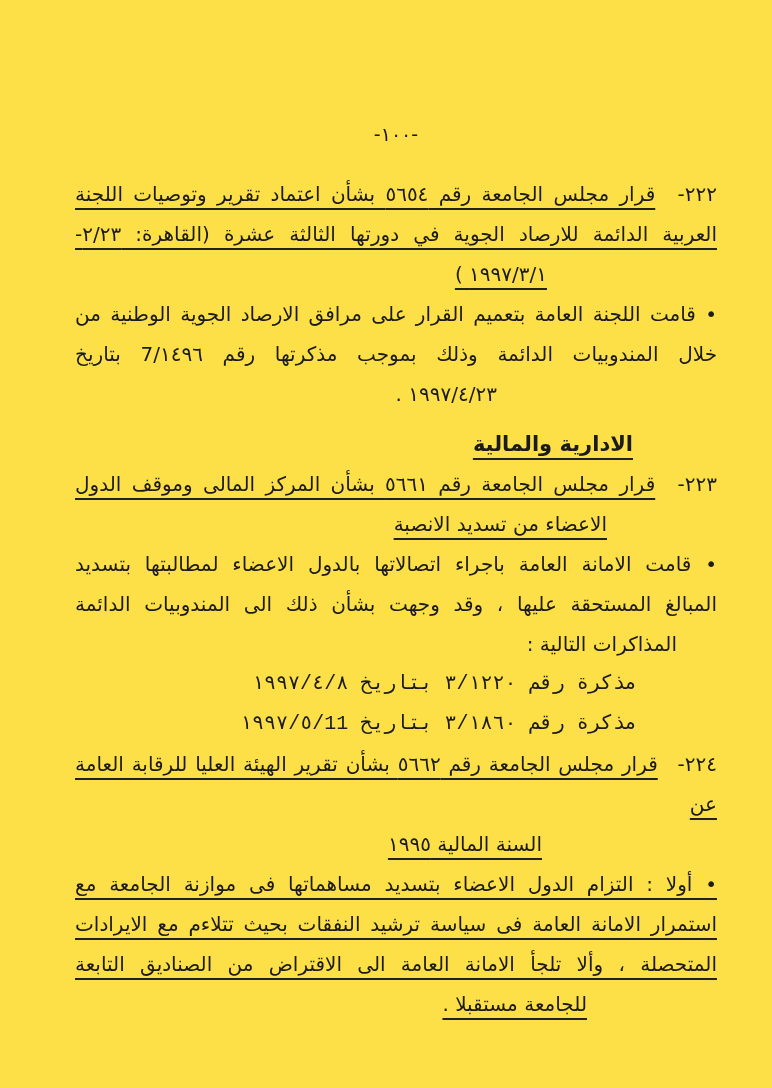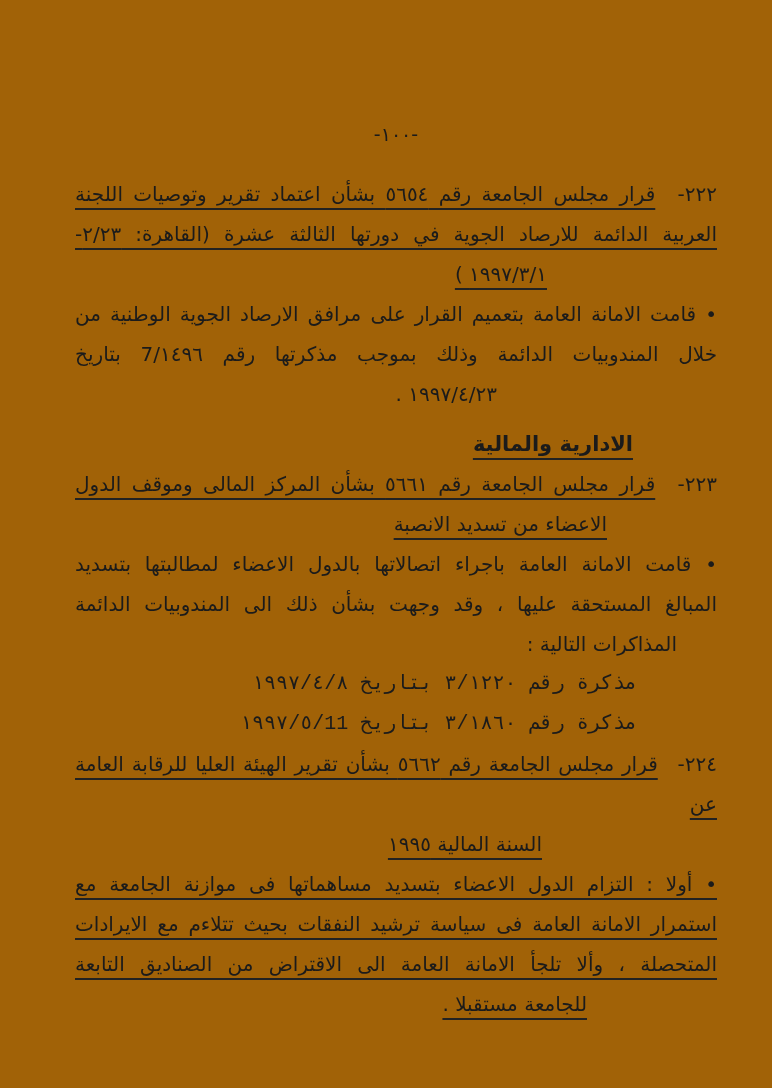--- a/index.html
+++ b/index.html
@@ -4,21 +4,21 @@
 <style>
   html, body { margin: 0; padding: 0; }
   body {
     background: #ffffff;
     font-family: "DejaVu Sans", sans-serif;
   }
   .page {
     position: relative;
     width: 772px;
     height: 1088px;
-    background: #a16207;
+    background: #fde047;
     overflow: hidden;
     color: #1a1a1a;
   }
   .content {
     position: absolute;
     top: 114px;
     right: 55px;
     width: 642px;
   }
   .line {
@@ -70,21 +70,21 @@
 
 <div class="page">
   <div class="content">
 
     <div class="line pagenum">-١٠٠-</div>
 
     <div>
       <div class="line j"><span class="num">٢٢٢-</span> <span class="u">قرار مجلس الجامعة رقم ٥٦٥٤ بشأن اعتماد تقرير وتوصيات اللجنة</span></div>
       <div class="line j u">العربية الدائمة للارصاد الجوية في دورتها الثالثة عشرة (القاهرة: ٢/٢٣-</div>
       <div class="line u pr170">١٩٩٧/٣/١ )</div>
-      <div class="line j">• قامت الامانة العامة بتعميم القرار على مرافق الارصاد الجوية الوطنية من</div>
+      <div class="line j">• قامت اللجنة العامة بتعميم القرار على مرافق الارصاد الجوية الوطنية من</div>
       <div class="line j">خلال المندوبيات الدائمة وذلك بموجب مذكرتها رقم 7/١٤٩٦ بتاريخ</div>
       <div class="line pr220">١٩٩٧/٤/٢٣ .</div>
     </div>
 
     <div class="gap-before">
       <div class="line u head pr84">الادارية والمالية</div>
     </div>
 
     <div>
       <div class="line j"><span class="num">٢٢٣-</span> <span class="u">قرار مجلس الجامعة رقم ٥٦٦١ بشأن المركز المالى وموقف الدول</span></div>

